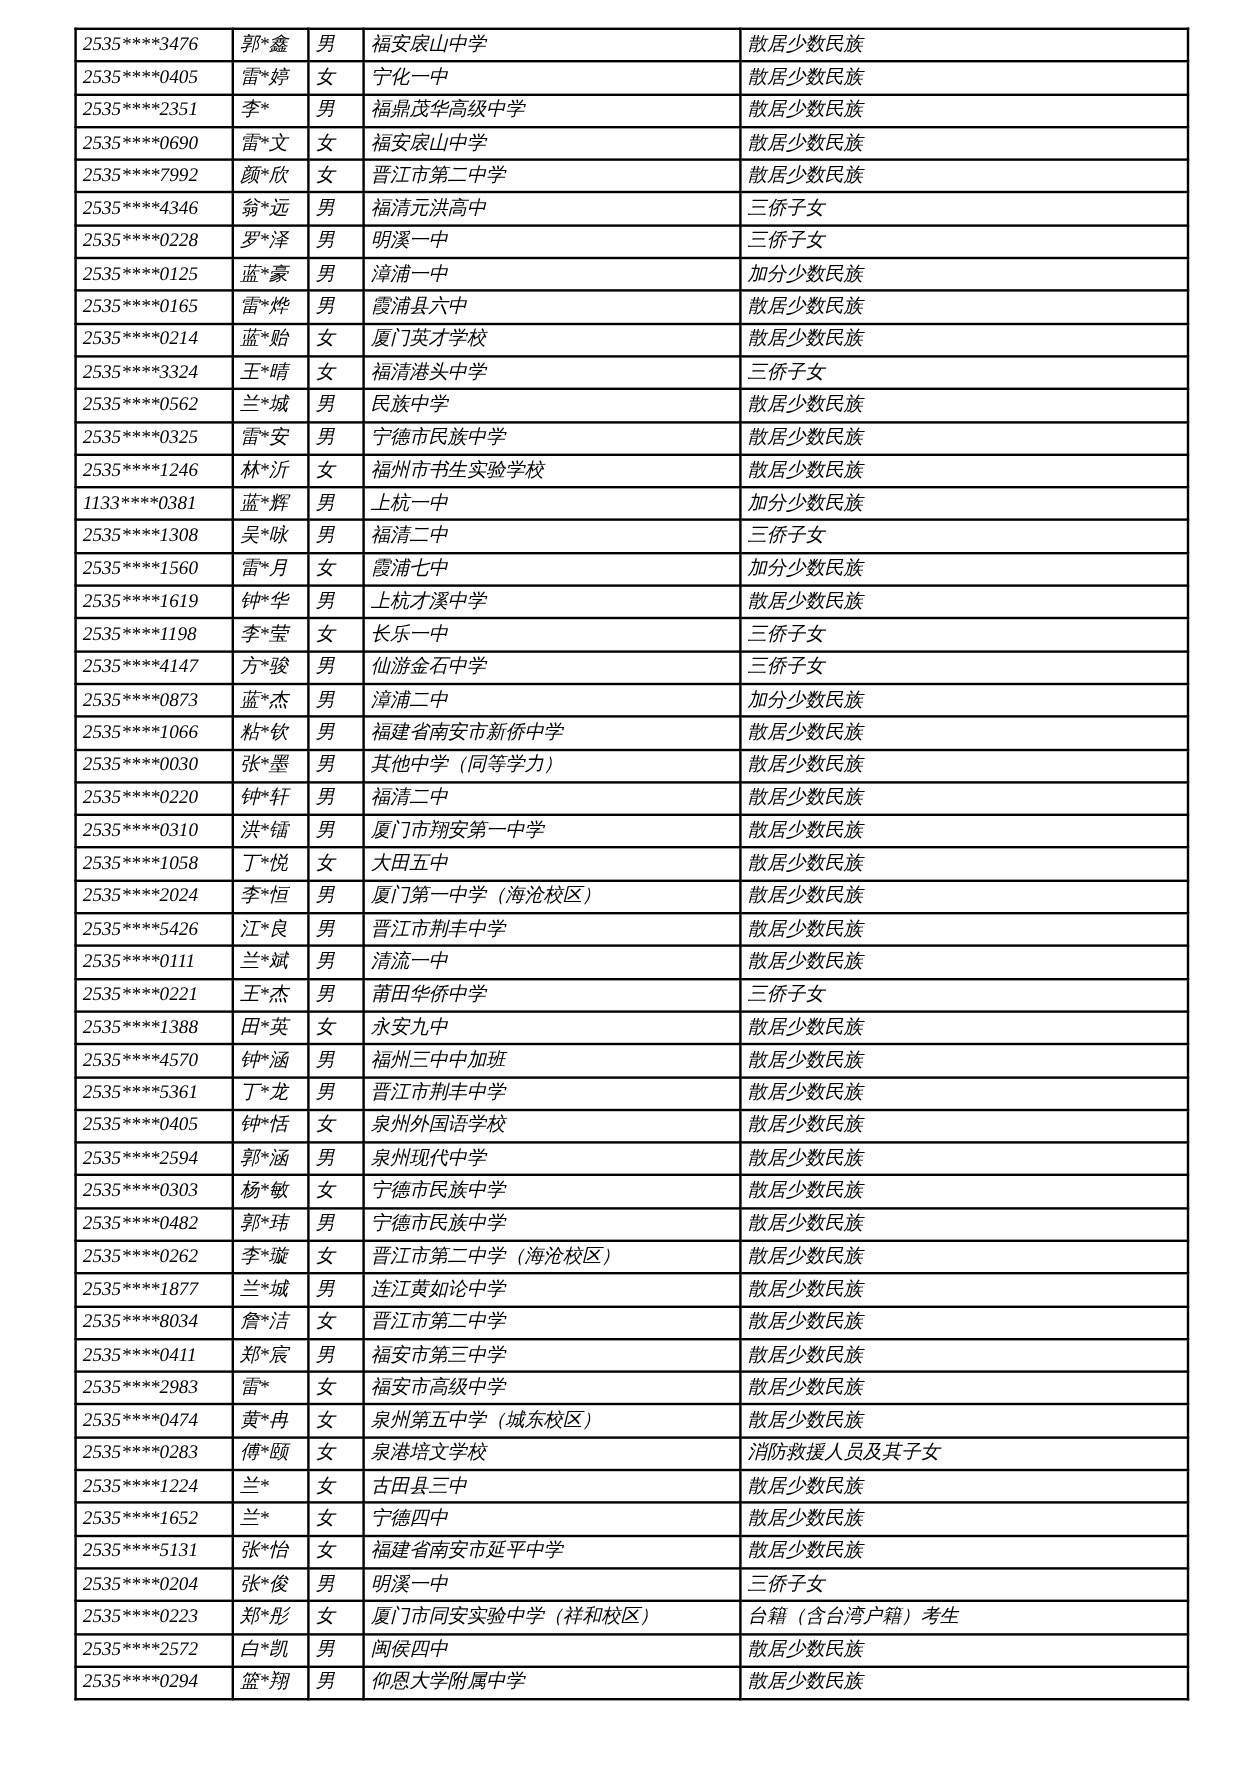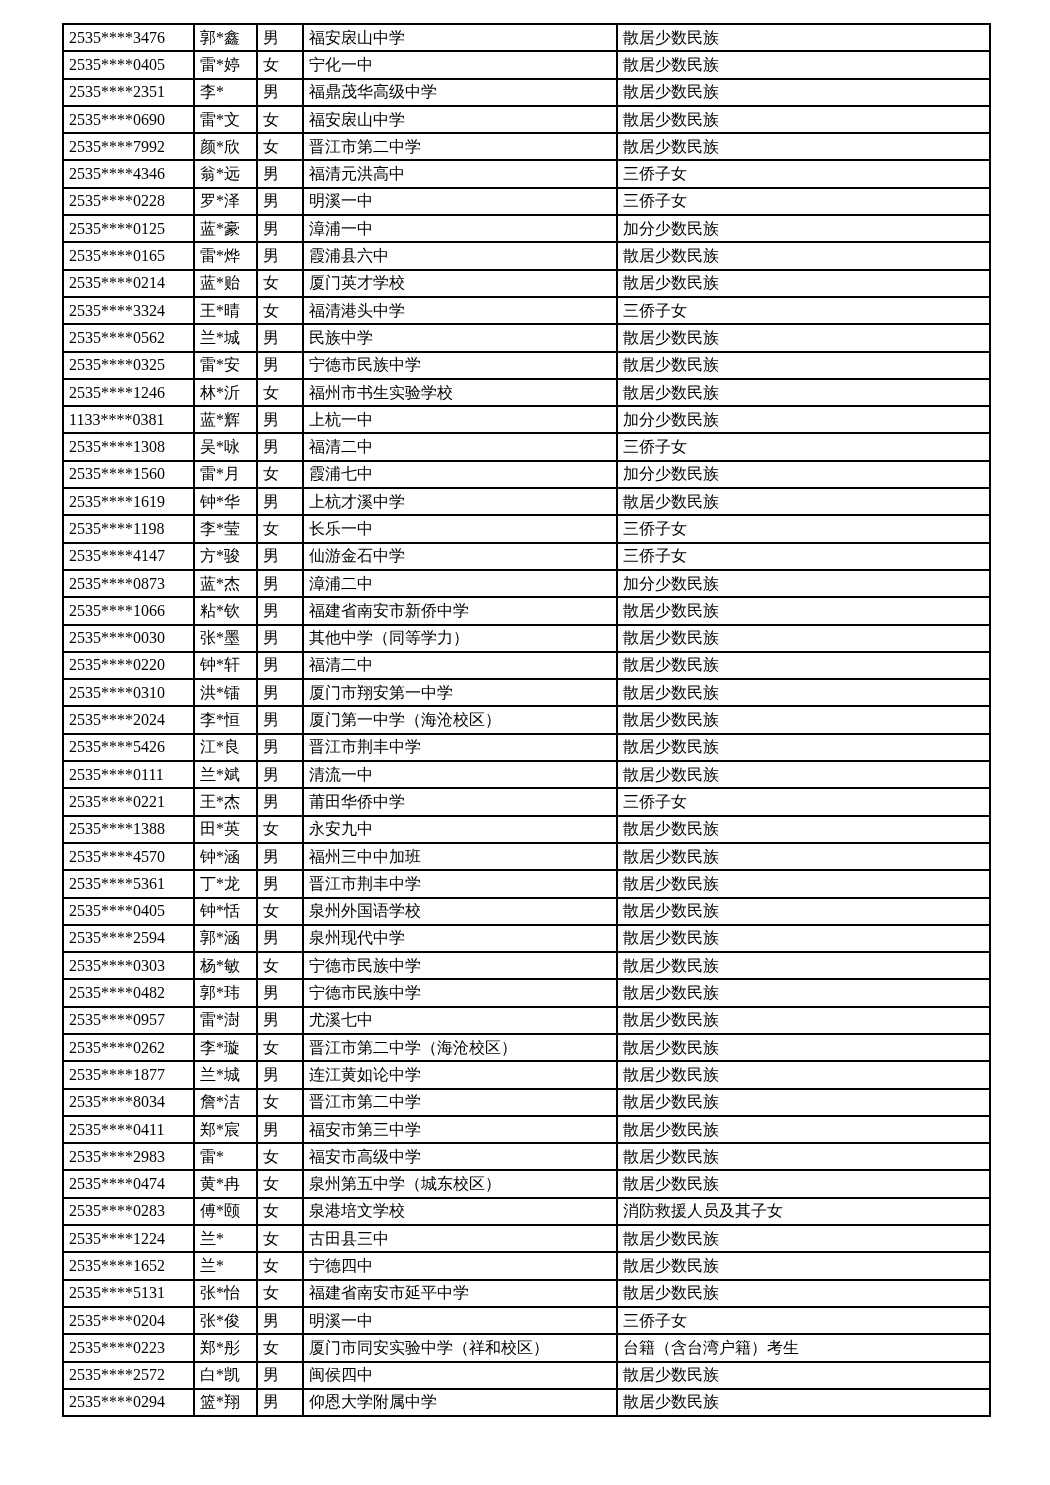--- a/index.html
+++ b/index.html
@@ -17,20 +17,21 @@
   }
   .page {
     position: absolute;
     left: 62px;
     top: 23px;
   }
   table.roster {
     border-collapse: collapse;
     table-layout: fixed;
     width: 927px;
+    font-style: italic;
   }
   table.roster td {
     border: 2px solid #000000;
     height: 25.3px;
     padding: 0 2px 0 5px;
     font-size: 16px;
     line-height: 1;
     vertical-align: middle;
     white-space: nowrap;
     overflow: hidden;
@@ -224,20 +225,27 @@
           <td>散居少数民族</td>
         </tr>
         <tr>
           <td>2535****0310</td>
           <td>洪*镭</td>
           <td>男</td>
           <td>厦门市翔安第一中学</td>
           <td>散居少数民族</td>
         </tr>
         <tr>
+          <td>2535****1058</td>
+          <td>丁*悦</td>
+          <td>女</td>
+          <td>大田五中</td>
+          <td>散居少数民族</td>
+        </tr>
+        <tr>
           <td>2535****2024</td>
           <td>李*恒</td>
           <td>男</td>
           <td>厦门第一中学（海沧校区）</td>
           <td>散居少数民族</td>
         </tr>
         <tr>
           <td>2535****5426</td>
           <td>江*良</td>
           <td>男</td>
@@ -298,27 +306,20 @@
           <td>杨*敏</td>
           <td>女</td>
           <td>宁德市民族中学</td>
           <td>散居少数民族</td>
         </tr>
         <tr>
           <td>2535****0482</td>
           <td>郭*玮</td>
           <td>男</td>
           <td>宁德市民族中学</td>
-          <td>散居少数民族</td>
-        </tr>
-        <tr>
-          <td>2535****0957</td>
-          <td>雷*澍</td>
-          <td>男</td>
-          <td>尤溪七中</td>
           <td>散居少数民族</td>
         </tr>
         <tr>
           <td>2535****0262</td>
           <td>李*璇</td>
           <td>女</td>
           <td>晋江市第二中学（海沧校区）</td>
           <td>散居少数民族</td>
         </tr>
         <tr>

